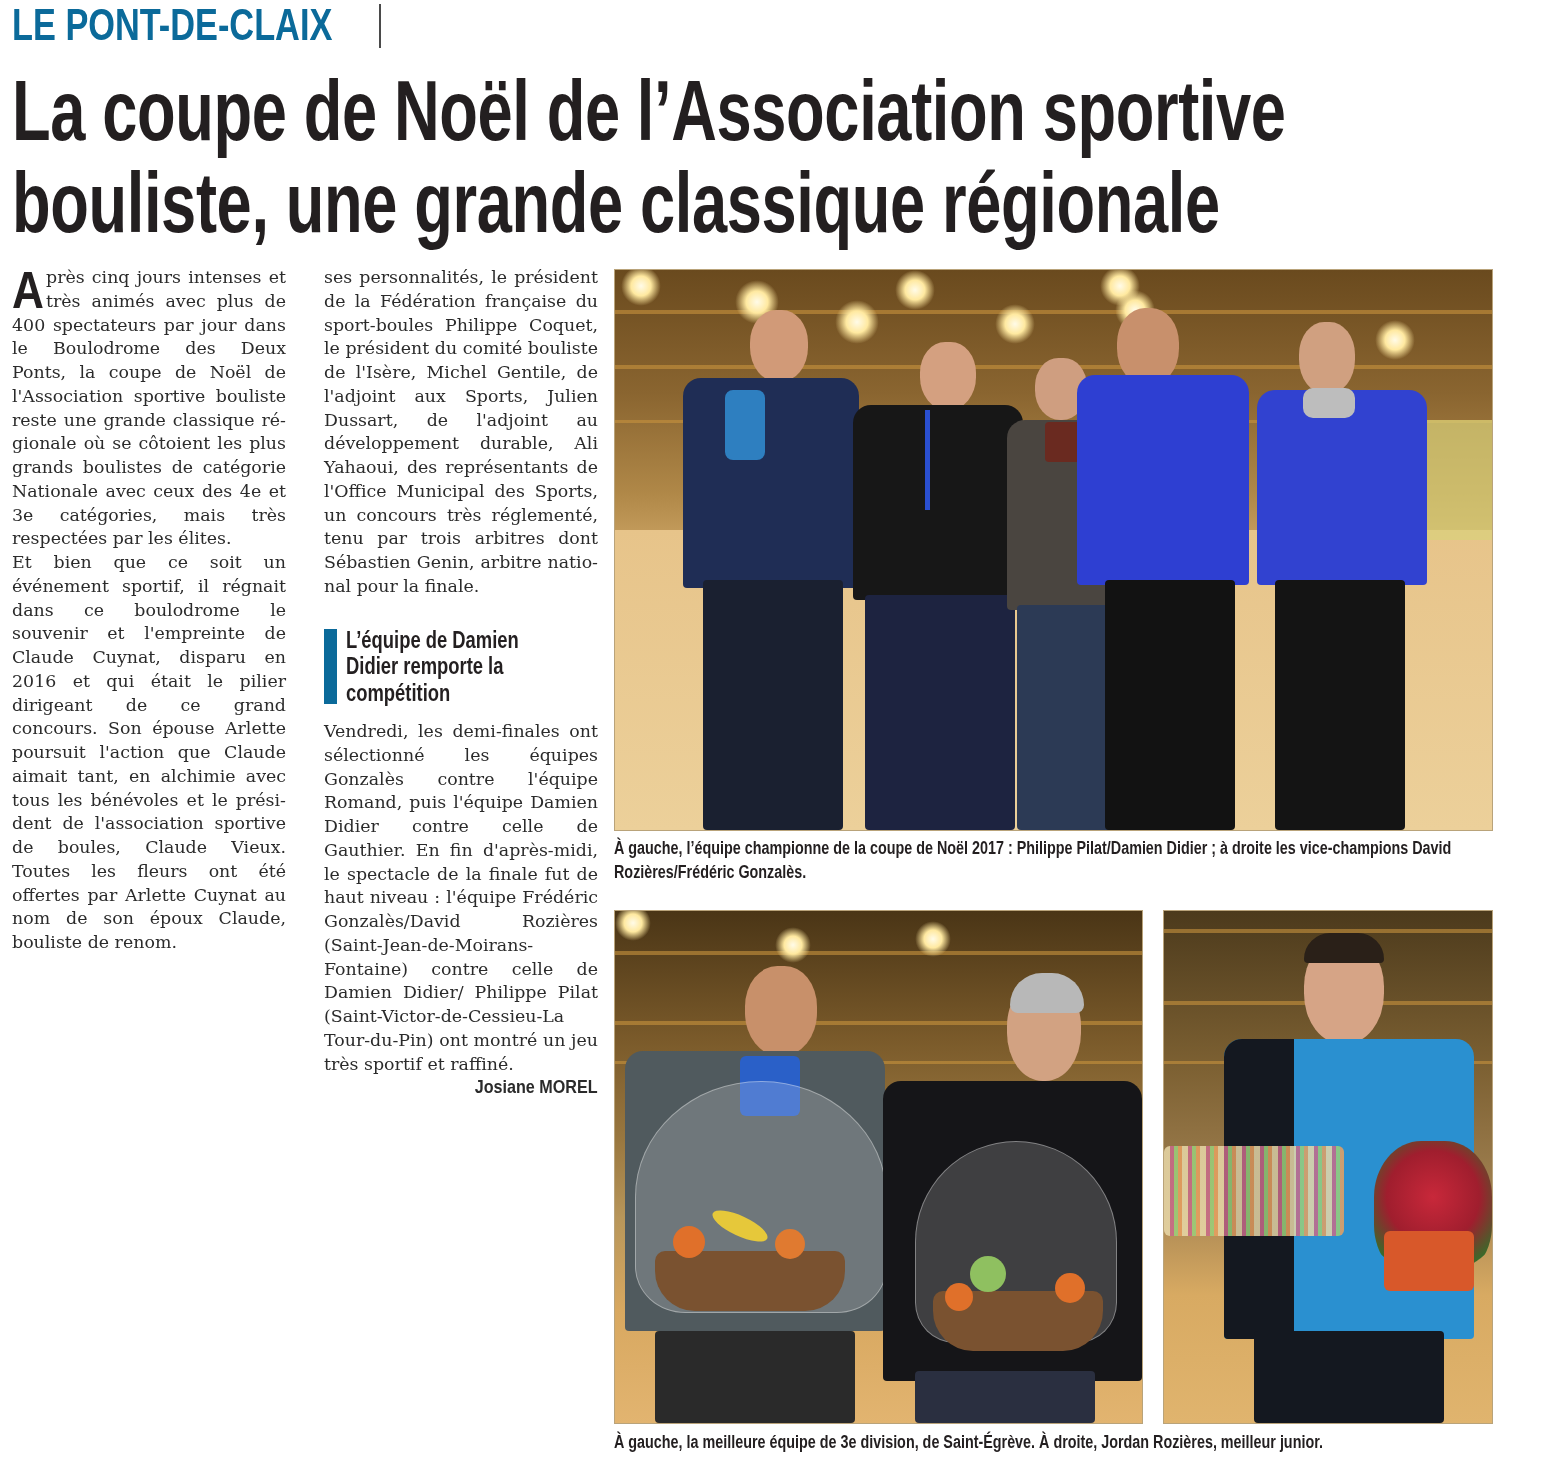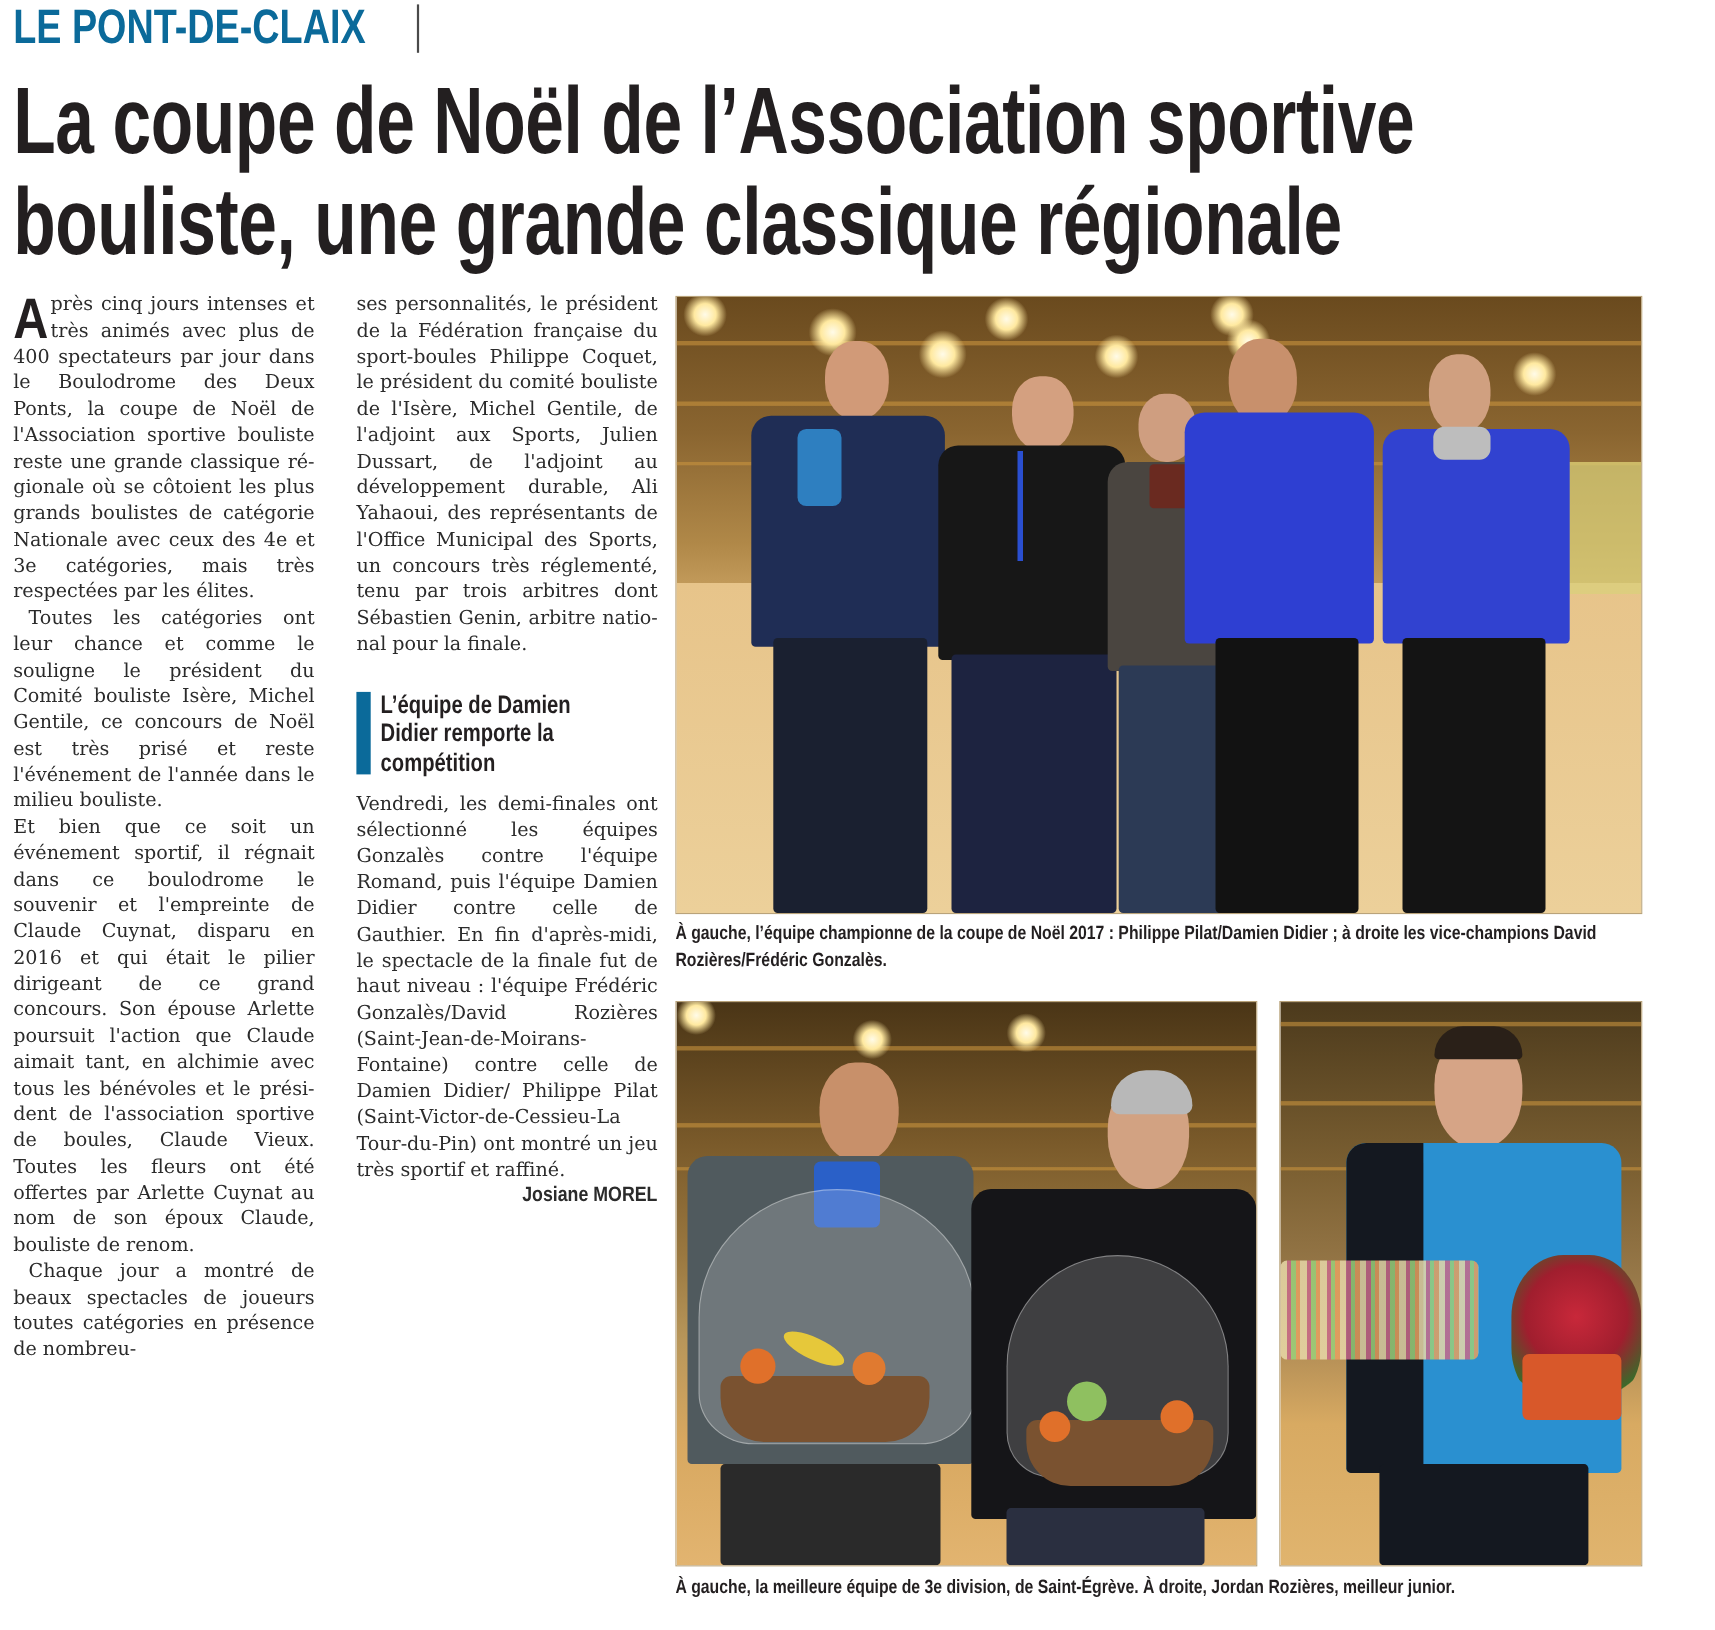--- a/index.html
+++ b/index.html
@@ -62,25 +62,23 @@
 
 <h1 class="headline" style="margin:0;">
   <span class="line">La coupe de Noël de l’Association sportive</span>
   <span class="line">bouliste, une grande classique régionale</span>
 </h1>
 
 <div class="col col1">
   <p>
     <span class="dropcap">A</span><span>près cinq jours intenses et très animés avec plus de 400 spectateurs par jour dans le Boulodro­me des Deux Ponts, la cou­pe de Noël de l'Associa­tion sportive bouliste reste une grande classique ré­gionale où se côtoient les plus grands boulistes de catégorie Nationale avec ceux des 4e et 3e catégo­ries, mais très respectées par les élites.</span>
   </p>
-  <p class="indent">Toutes les catégories ont leur chance et comme le souligne le président du Comité bouliste Isère, Mi­chel Gentile, ce concours de Noël est très prisé et reste l'événement de l'an­née dans le milieu boulis­te.</p>
 
 
   <p>Et bien que ce soit un événement sportif, il ré­gnait dans ce boulodrome le souvenir et l'empreinte de Claude Cuynat, dispa­ru en 2016 et qui était le pilier dirigeant de ce grand concours. Son épouse Arlette poursuit l'action que Claude aimait tant, en alchimie avec tous les bénévoles et le prési­dent de l'association spor­tive de boules, Claude Vieux. Toutes les fleurs ont été offertes par Arlette Cuynat au nom de son époux Claude, bouliste de renom.</p>
-  <p class="indent">Chaque jour a montré de beaux spectacles de joueurs toutes catégories en présence de nombreu-</p>
 </div>
 
 <div class="col col2">
   <p>ses personnalités, le prési­dent de la Fédération française du sport-boules Philippe Coquet, le prési­dent du comité bouliste de l'Isère, Michel Gentile, de l'adjoint aux Sports, Julien Dussart, de l'adjoint au développement durable, Ali Yahaoui, des représen­tants de l'Office Municipal des Sports, un concours très réglementé, tenu par trois arbitres dont Sébas­tien Genin, arbitre natio­nal pour la finale.</p>
 
   <div class="subhead" style="margin-top:28px;">
     <span class="bar"></span>
     <span class="sh-text" style="width:240px;">L’équipe de Damien Didier remporte la compétition</span>
   </div>
 

